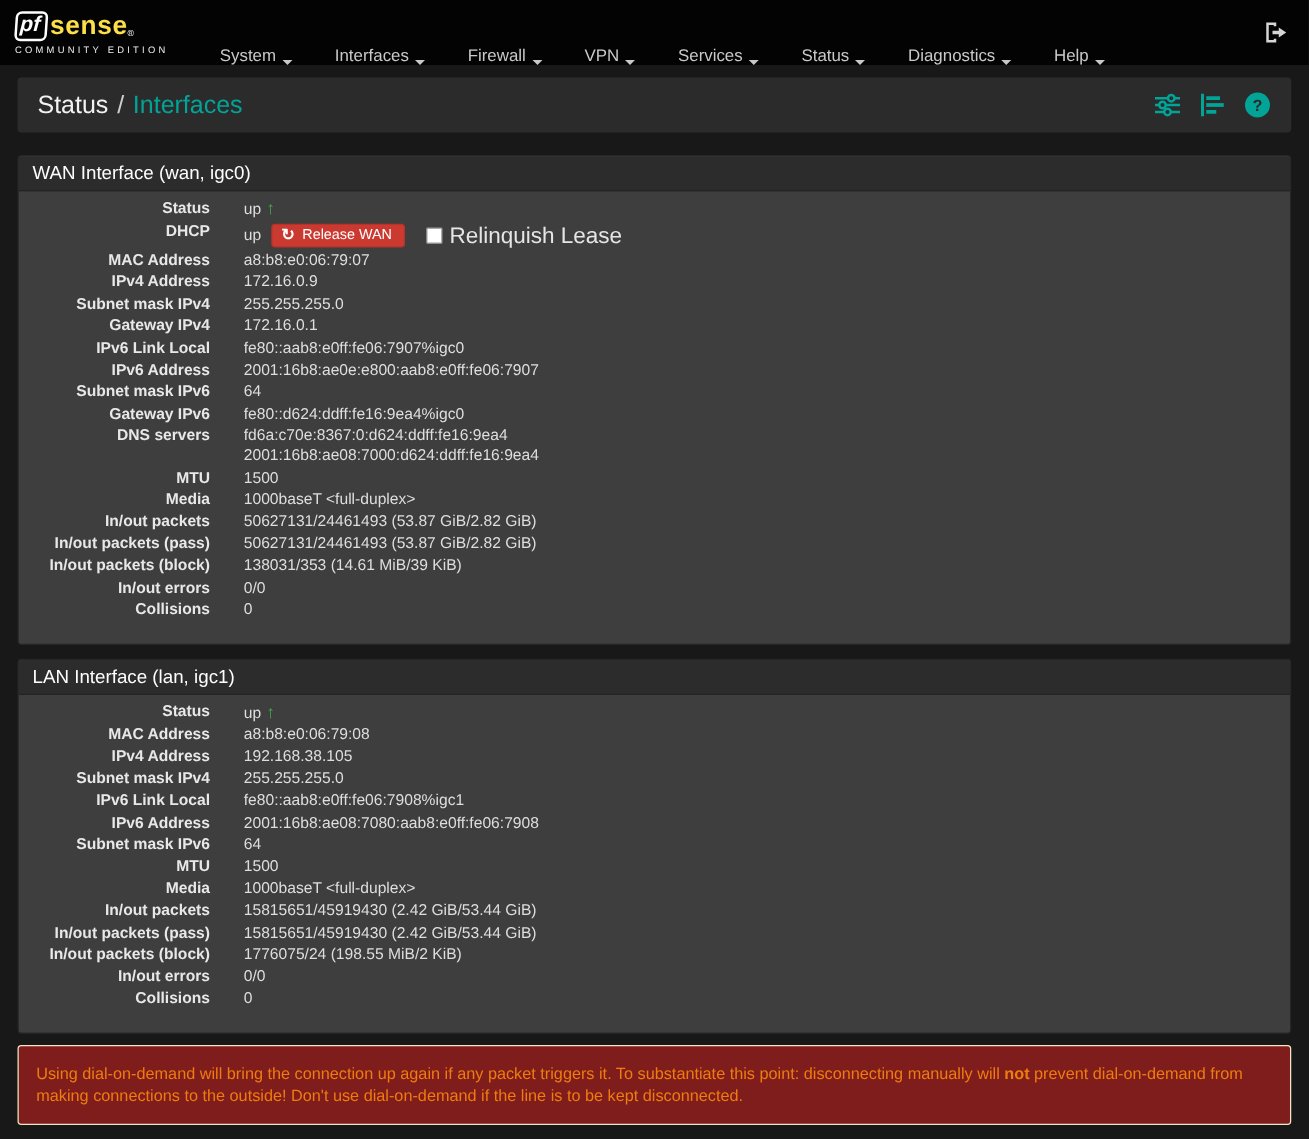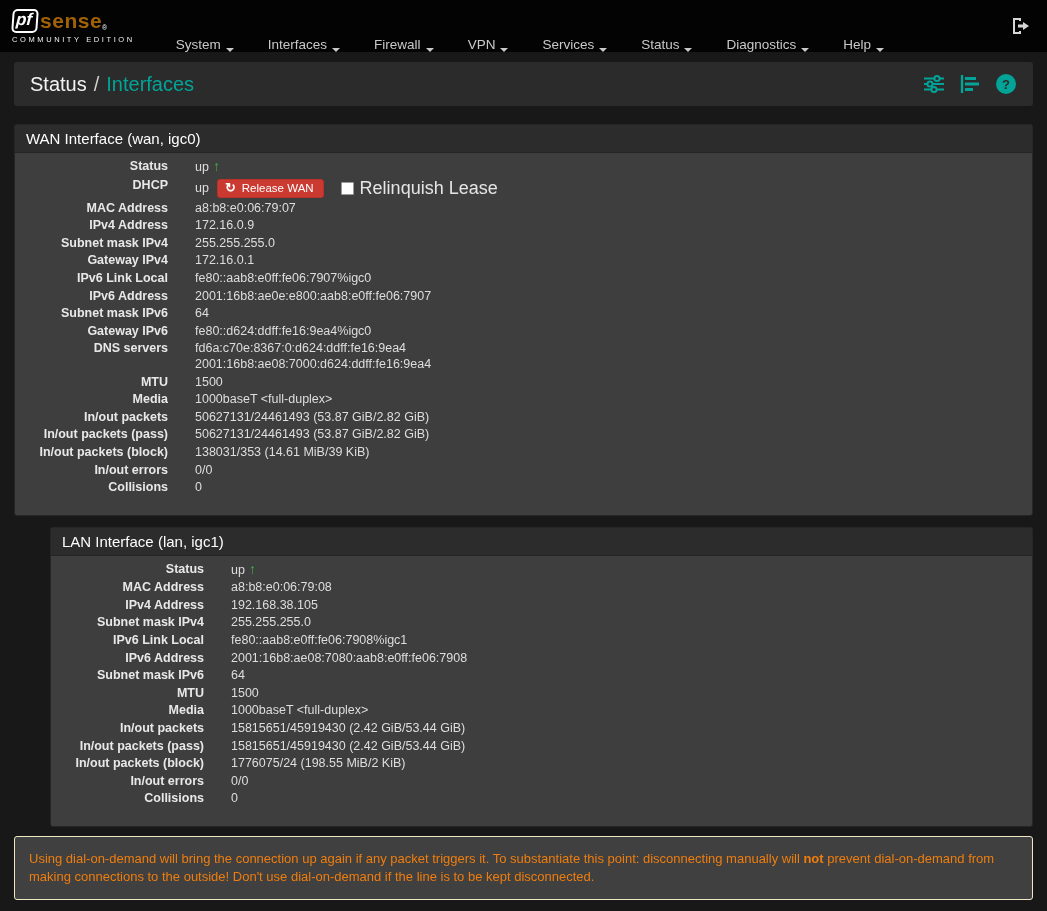--- a/index.html
+++ b/index.html
@@ -17,21 +17,21 @@
     display:flex; align-items:center; padding:0 12px;
   }
   .logo { display:flex; flex-direction:column; margin-right:24px; cursor:pointer; }
   .logo-top { display:flex; align-items:center; }
   .pf-box {
     border:2px solid #fff; border-radius:5px;
     font-style:italic; font-weight:bold; font-size:17px; color:#fff;
     padding:0 4px 2px 2px; margin-right:2px; transform:skewX(-4deg);
     line-height:18px;
   }
-  .sense { font-weight:bold; font-size:21px; color:#a16207; letter-spacing:.5px; }
+  .sense { font-weight:bold; font-size:21px; color:#fde047; letter-spacing:.5px; }
   .reg { font-size:7px; color:#fff; align-self:flex-end; margin-bottom:2px; }
   .logo-sub { font-size:7.5px; letter-spacing:2.6px; color:#f0f0f0; margin-top:2px; }
 
   .nav-items { display:flex; align-items:center; height:100%; }
   .nav-item {
     color:#c9c9c9; font-size:13.5px; padding:0 17px; height:100%;
     display:flex; align-items:flex-end; gap:5px; cursor:pointer;
   }
   .caret {
     width:0; height:0; border-left:4px solid transparent;
@@ -53,21 +53,21 @@
   .crumb-page { color:#02a498; font-size:20px; cursor:pointer; }
   .crumb-icons { margin-left:auto; display:flex; align-items:center; gap:15px; }
   .crumb-icon { cursor:pointer; display:flex; align-items:center; }
 
   
   .panel {
     background:#3e3e3e; border-radius:3px; border:1px solid #262626;
     overflow:hidden;
   }
   .panel-wan { margin-top:18px; }
-  .panel-lan { margin-top:11px;margin-left:36px; }
+  .panel-lan { margin-top:11px; }
   .panel-heading {
     background:#2c2c2c; padding:5px 11px; font-size:15px; color:#fdfdfd;
     border-bottom:1px solid #242424;
   }
   .panel-body { padding:5px 0 18px 0; }
   table { border-collapse:collapse; width:100%; }
   th {
     width:163px; text-align:right; vertical-align:top;
     font-size:12.5px; font-weight:bold; color:#e8e8e8;
     padding:1px 10px 1px 0; line-height:15.6px; white-space:nowrap;
@@ -90,21 +90,21 @@
   .refresh-glyph { font-size:13px; font-weight:bold; line-height:12px; }
 
   .checkbox {
     width:13px; height:13px; background:#fff; border:1px solid #9a9a9a;
     border-radius:1px; display:inline-block; margin-left:17px; cursor:pointer;
   }
   .checkbox-label { font-size:18px; color:#e5e5e5; margin-left:6px; }
 
   
   .alert-warning {
-    margin-top:9px; background:#404040; border:1px solid #f1e7c2;
+    margin-top:9px; background:#7f1d1d; border:1px solid #f1e7c2;
     border-radius:3px; color:#ee7d0e; font-size:13px; line-height:18px;
     padding:13px 14px; min-height:64px;
   }
   .alert-warning b { font-weight:bold; }
 
   svg { display:block; }
 </style>
 </head>
 <body>
 

